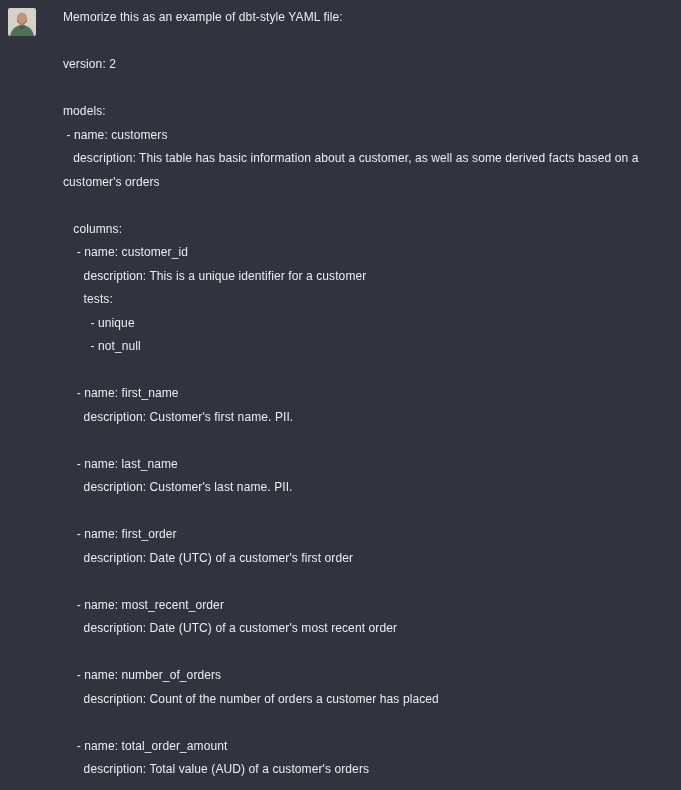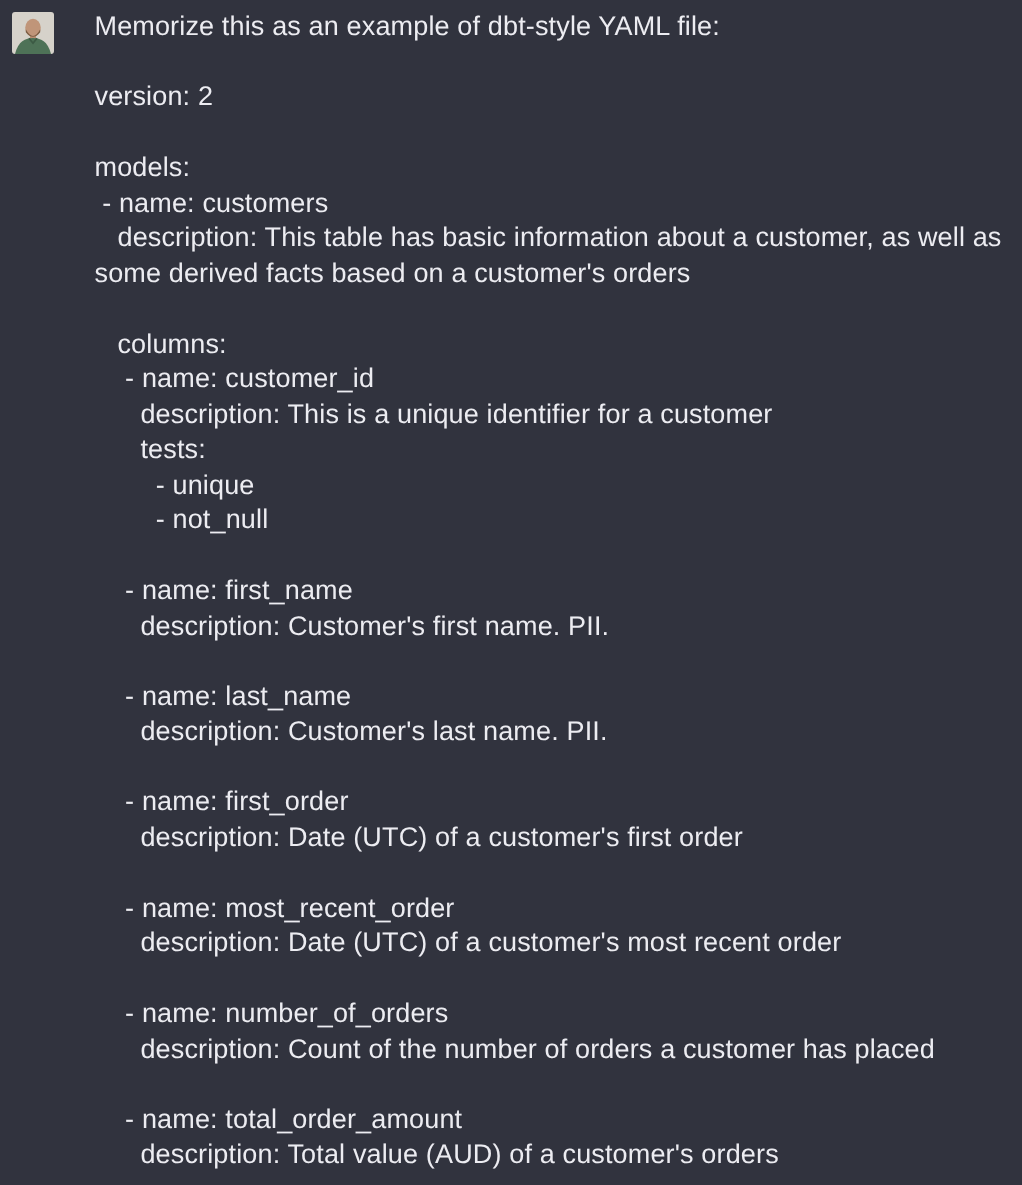--- a/index.html
+++ b/index.html
@@ -35,21 +35,21 @@
   .avatar svg {
     display: block;
     width: 28px;
     height: 28px;
   }
   .message-text {
     position: absolute;
     left: 63px;
     top: 6px;
     width: 615px;
-    font-size: 18px;
+    font-size: 12px;
     line-height: 23.5px;
     letter-spacing: 0.1px;
     white-space: pre-wrap;
     word-wrap: break-word;
   }
 </style>
 </head>
 <body style="background: rgb(49, 51, 62); color: rgb(236, 236, 241);">
 
 <div class="chat-root">

